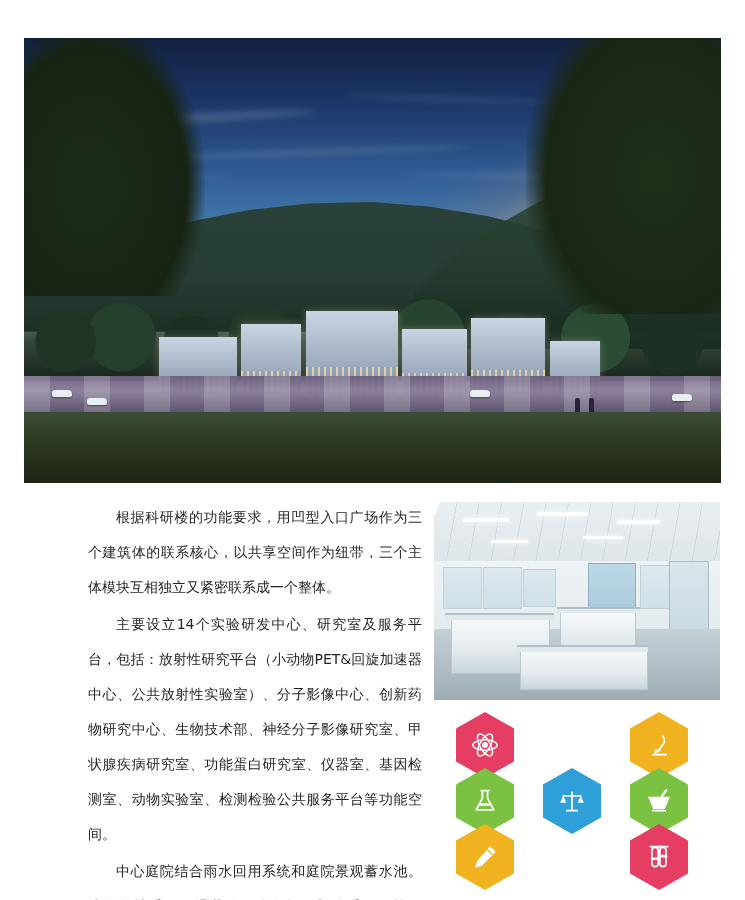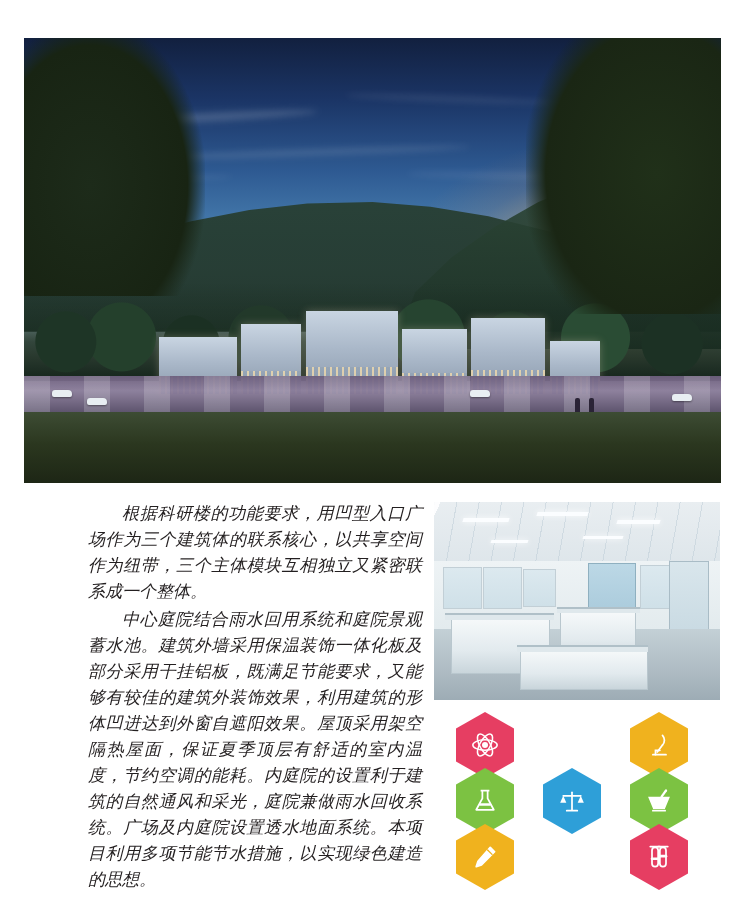--- a/index.html
+++ b/index.html
@@ -167,27 +167,26 @@
 
   
   .text-col {
     position: absolute;
     left: 88px;
     top: 500px;
     width: 334px;
   }
   .para {
     margin: 0 0 2px 0;
-    font-size: 17px;
-    line-height: 26px;
+    font-size: 14px;
+    line-height: 35px;
     color: #231f20;
     text-align: justify;
     text-indent: 2em;
     font-family: "DejaVu Sans", "Liberation Sans", sans-serif;
-    font-style: italic;
   }
 
   
   .photo {
     position: absolute;
     left: 434px;
     top: 502px;
     width: 286px;
     height: 198px;
     overflow: hidden;
@@ -317,20 +316,21 @@
   <div class="people" style="left:79%; top:81%;"></div>
   <div class="people" style="left:81%; top:81%;"></div>
   <div class="people" style="left:17%; top:88%; height:12px;"></div>
   <div class="foreground"></div>
   <div class="fg-tree-l"></div>
   <div class="fg-tree-r"></div>
 </div>
 
 <div class="text-col">
   <p class="para">根据科研楼的功能要求，用凹型入口广场作为三个建筑体的联系核心，以共享空间作为纽带，三个主体模块互相独立又紧密联系成一个整体。</p>
+  <p class="para">主要设立14个实验研发中心、研究室及服务平台，包括：放射性研究平台（小动物PET&amp;回旋加速器中心、公共放射性实验室）、分子影像中心、创新药物研究中心、生物技术部、神经分子影像研究室、甲状腺疾病研究室、功能蛋白研究室、仪器室、基因检测室、动物实验室、检测检验公共服务平台等功能空间。</p>
   <p class="para">中心庭院结合雨水回用系统和庭院景观蓄水池。建筑外墙采用保温装饰一体化板及部分采用干挂铝板，既满足节能要求，又能够有较佳的建筑外装饰效果，利用建筑的形体凹进达到外窗自遮阳效果。屋顶采用架空隔热屋面，保证夏季顶层有舒适的室内温度，节约空调的能耗。内庭院的设置利于建筑的自然通风和采光，庭院兼做雨水回收系统。广场及内庭院设置透水地面系统。本项目利用多项节能节水措施，以实现绿色建造的思想。</p>
 </div>
 
 <div class="photo">
   <div class="ceil"></div>
   <div class="lamp l1"></div>
   <div class="lamp l2"></div>
   <div class="lamp l3"></div>
   <div class="lamp l4"></div>
   <div class="lamp l5"></div>

